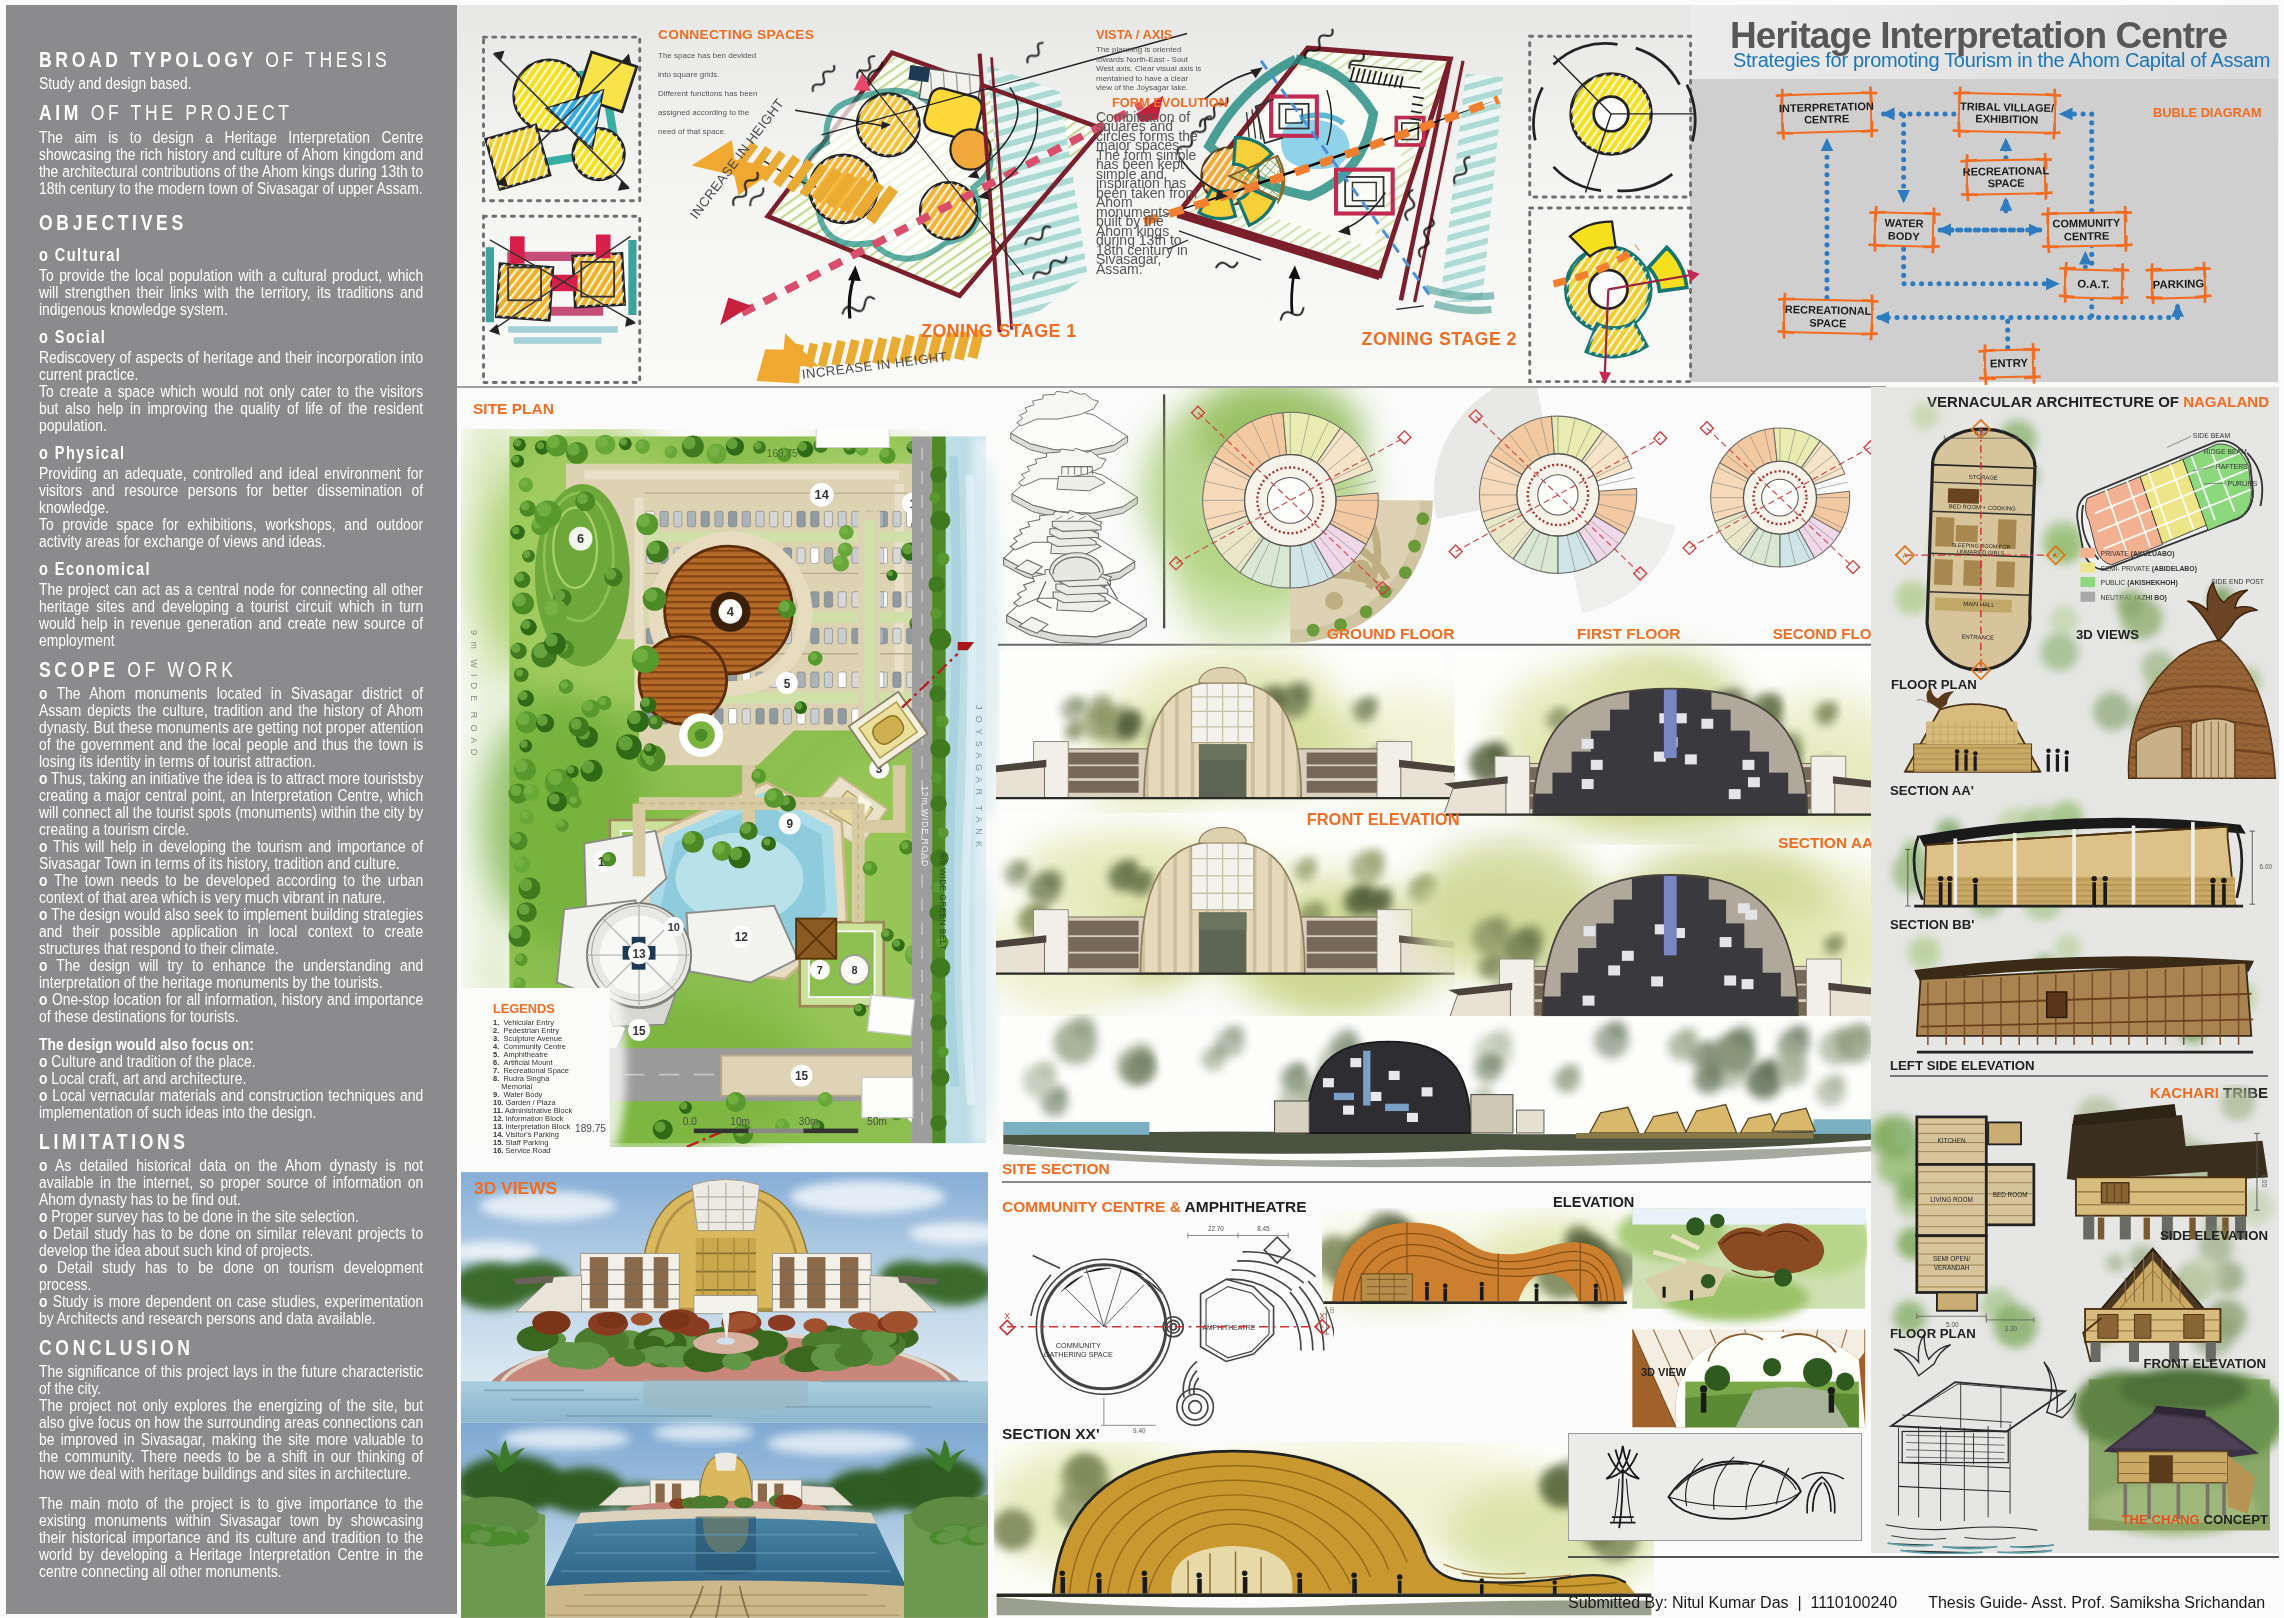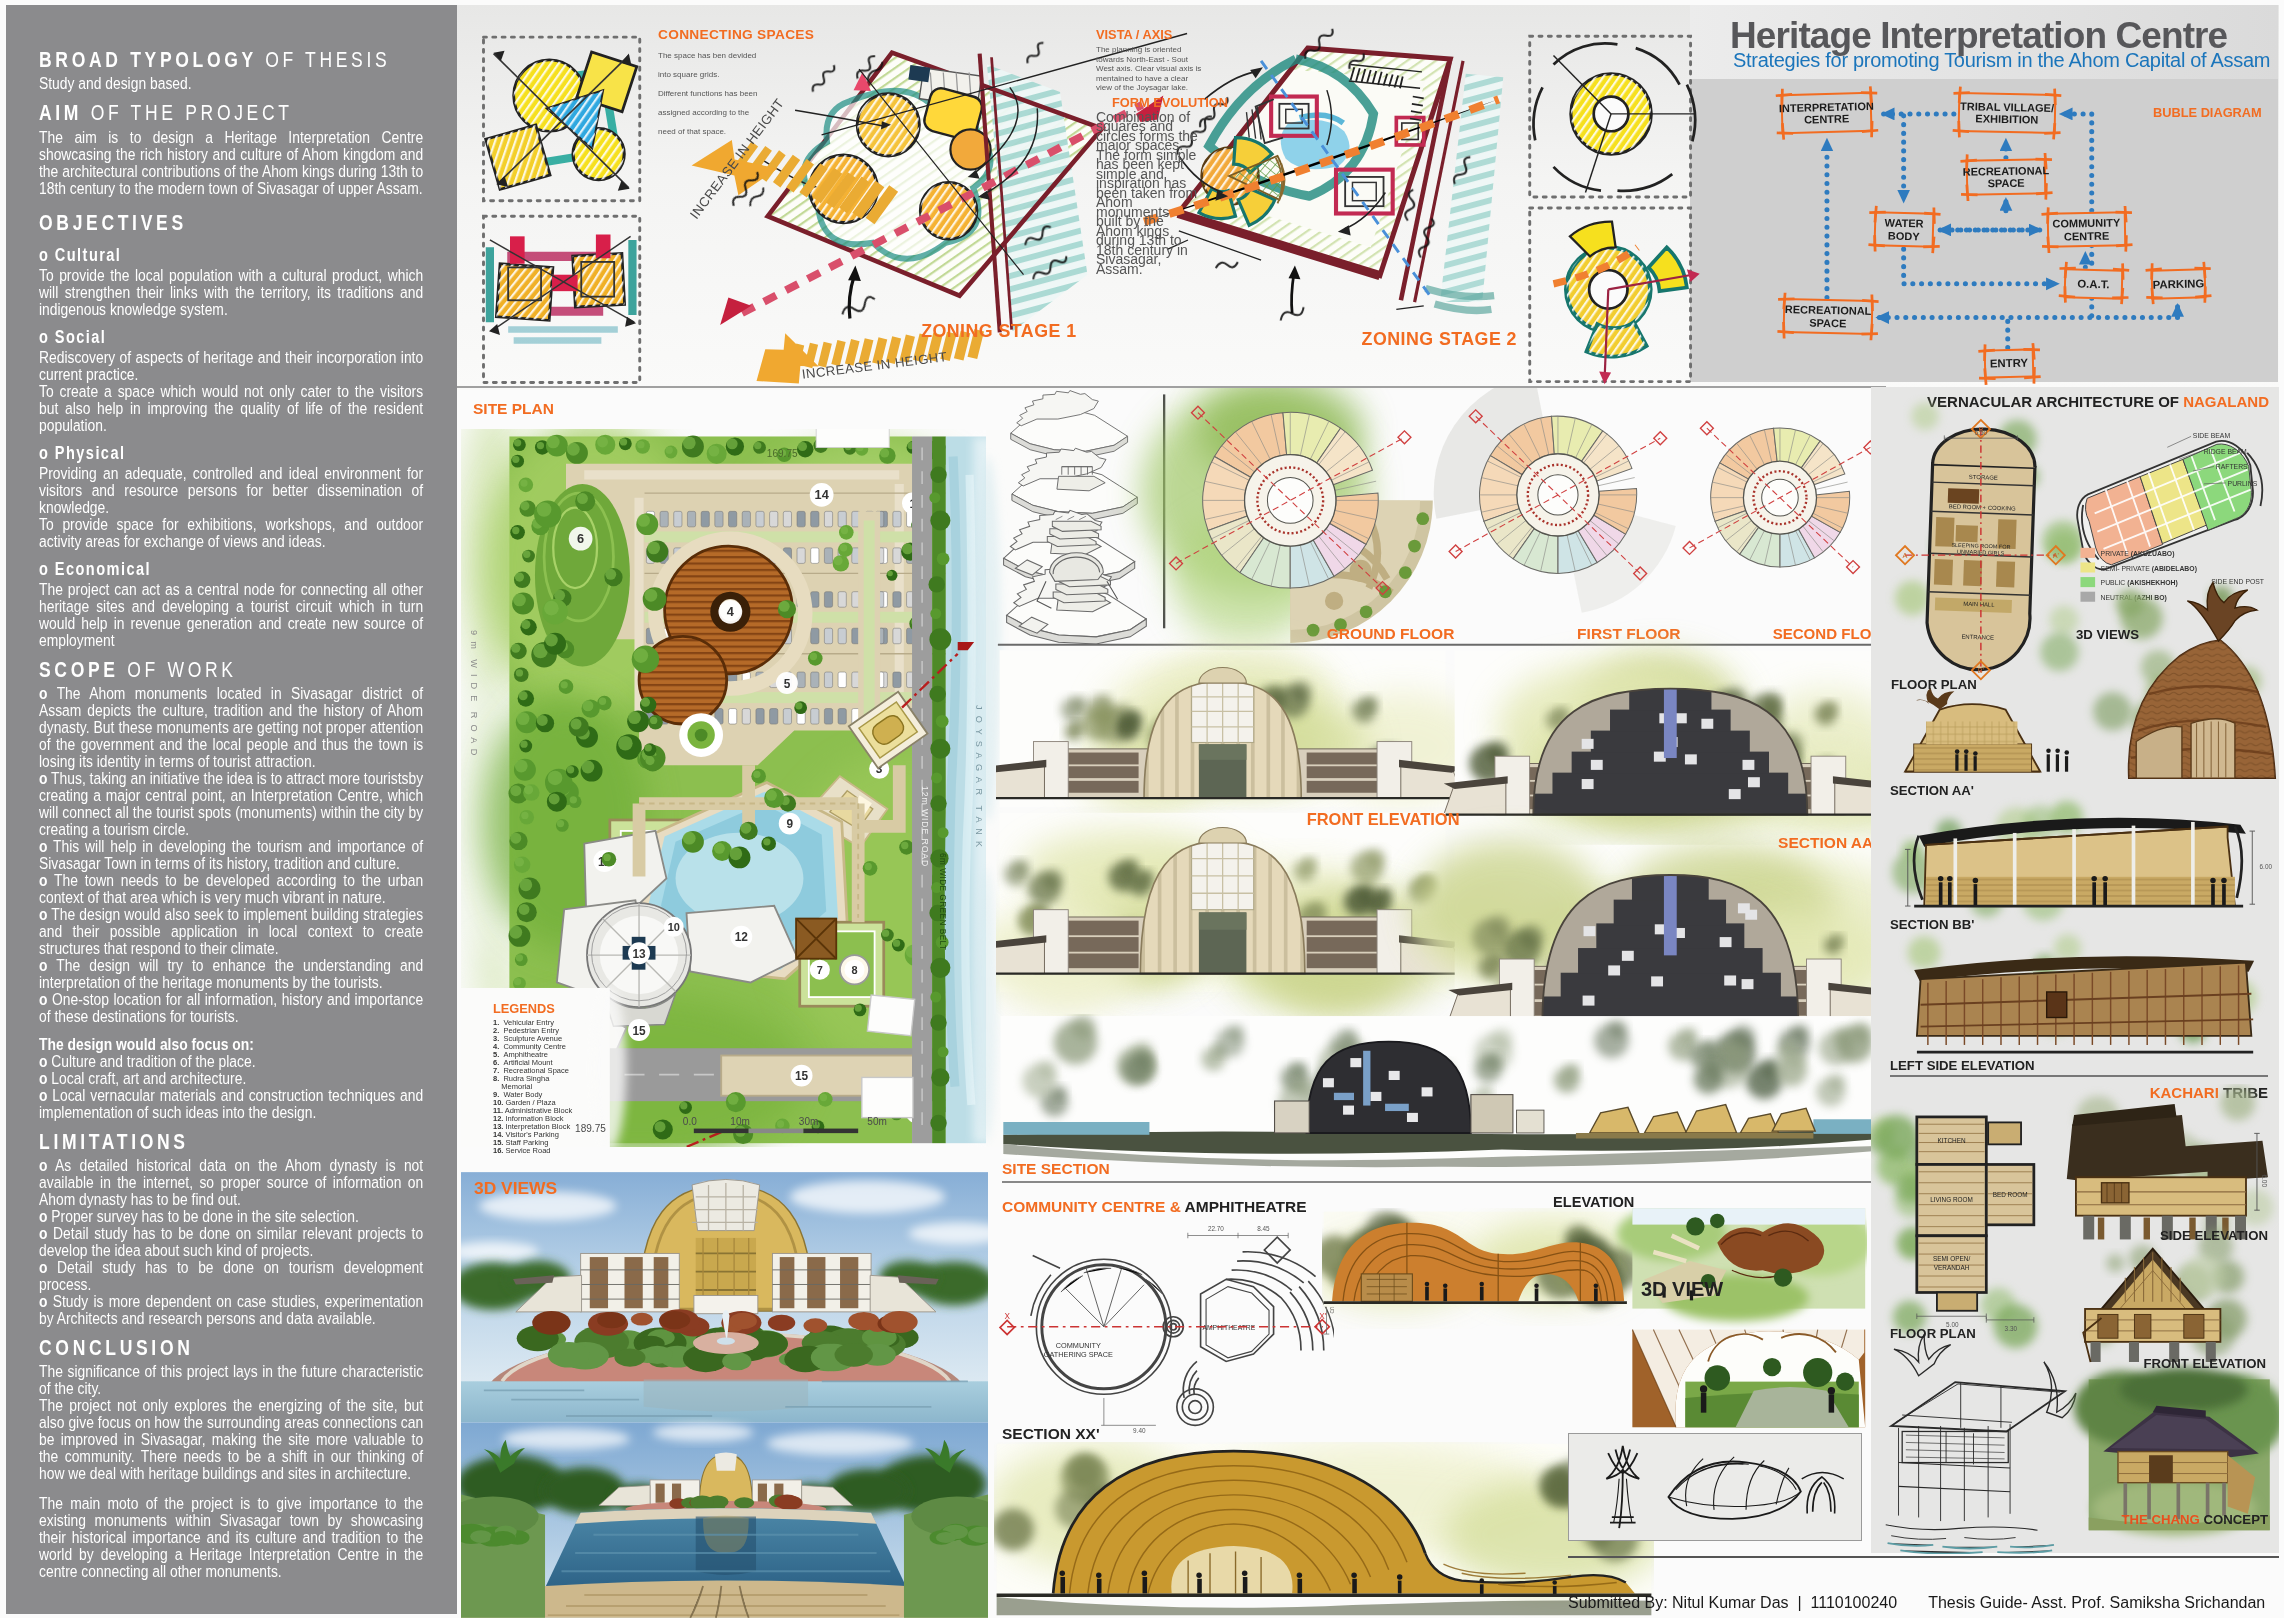--- a/index.html
+++ b/index.html
@@ -2175,21 +2175,21 @@
         <circle cx="2020" cy="1512" r="10"></circle>
       </g>
 <path d="M1870,1490 a40 40 0 0 1 60,-24 M1950,1464 a50 50 0 0 1 60,16" stroke="#8a5a28" stroke-width="2" fill="none"></path>
 <g fill="#1a1a1a">
         <rect x="1862" y="1524" width="6" height="22"></rect>
         <circle cx="1865" cy="1520" r="4"></circle>
         <rect x="2002" y="1526" width="6" height="20"></rect>
         <circle cx="2005" cy="1522" r="4"></circle>
       </g>
 </svg>
-<div class="abs" style="left:1641px;top:1278px;font-size:20px;font-weight:bold;color:#222;">3D VIEW</div>
+<div class="abs" style="left:1641px;top:1366px;font-size:11px;font-weight:bold;color:#222;">3D VIEW</div>
 
 <div class="abs" style="left:1568px;top:1433px;width:294px;height:108px;background:#ebebe9;border:0.9px solid #9a9a9a;"></div>
 <svg class="abs" style="left:1568px;top:1433px;" width="294" height="108" viewBox="0 0 322 118">
 <g stroke="#1a1a1a" fill="none">
 <path d="M60,14 q-4,26 -18,36 q14,-4 18,-10 q0,40 -4,64 M60,14 q4,26 18,36 q-14,-4 -18,-10 M44,22 q8,18 16,22 M76,22 q-8,18 -16,22 M52,18 q4,16 8,20 M68,18 q-4,16 -8,20" stroke-width="2"></path>
 <path d="M46,98 h28 M48,92 h24" stroke-width="2"></path>
 <path d="M56,50 q-2,30 -6,48 M64,50 q2,30 6,48" stroke-width="1.2"></path>
 <path d="M110,70 q30,-45 85,-38 q50,6 60,32 q-20,28 -75,30 q-55,0 -70,-24 z" stroke-width="2"></path>
 <path d="M118,62 q30,-34 80,-28 M126,54 q26,-22 66,-20 M250,62 q-10,-20 -40,-26" stroke-width="1.2"></path>
 <path d="M110,70 q40,12 85,10 q45,-2 60,-16 M130,80 q-6,-30 18,-52 M160,84 q-4,-34 22,-58 M195,84 q0,-36 20,-54 M228,78 q6,-28 14,-40" stroke-width="1.2"></path>

